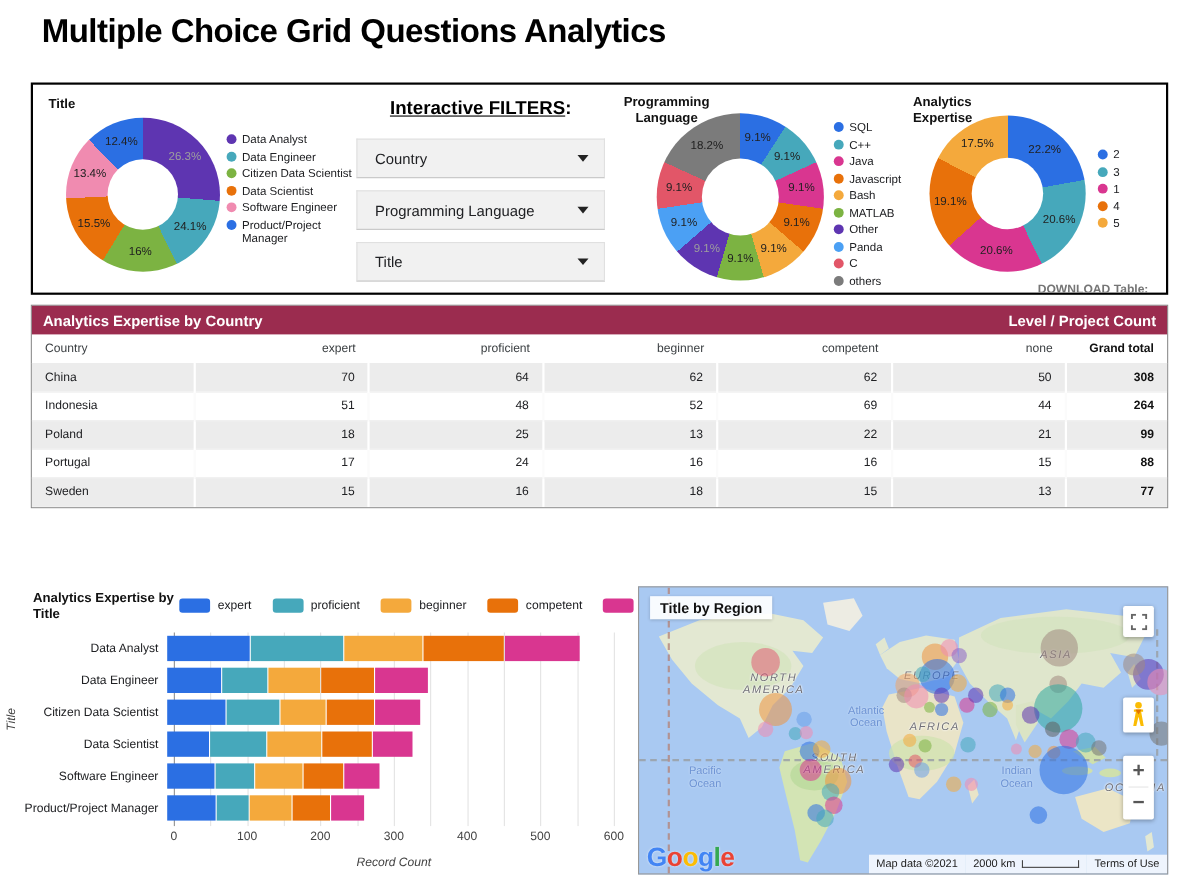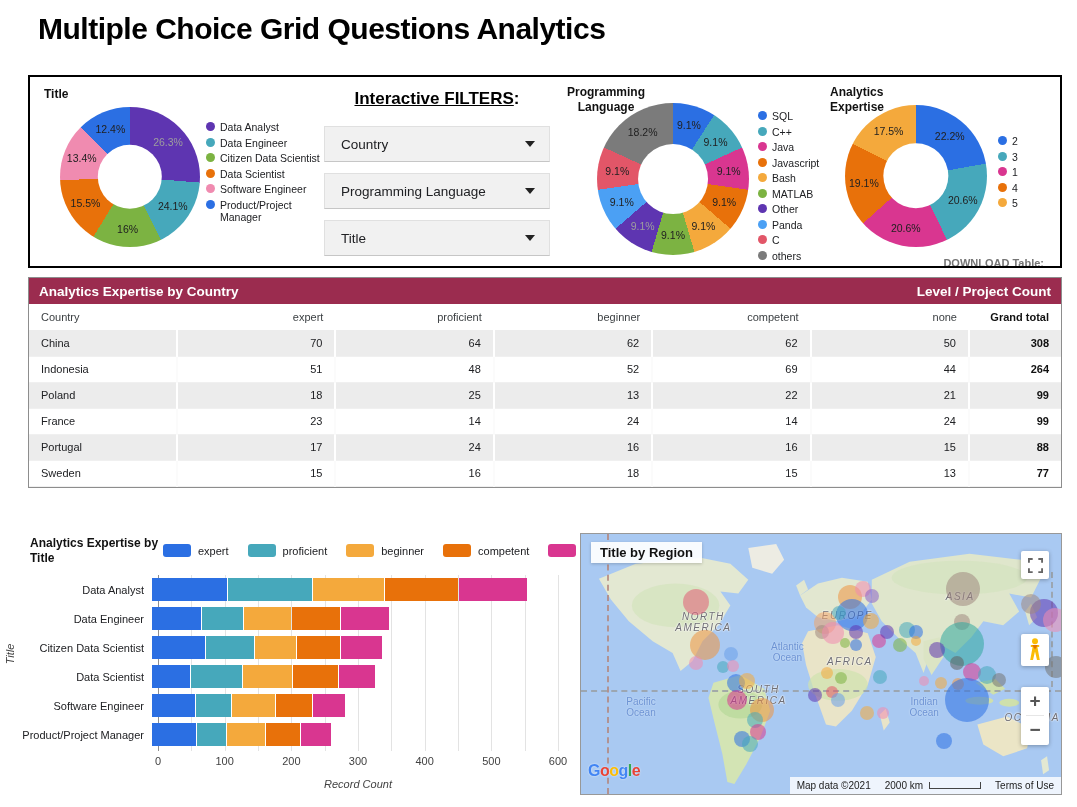--- a/index.html
+++ b/index.html
@@ -80,21 +80,21 @@
   .map-label.continent { color: #6f6e75; font-size: 10px; font-style: italic; letter-spacing: 1.5px; text-shadow: 0 0 2px #fff, 0 0 2px #fff; }
   .map-label.ocean { color: #6d93d4; font-size: 10px; text-shadow: 0 0 2px rgba(255,255,255,.6); }
   .bubble { position: absolute; border-radius: 50%; opacity: .55; }
   .map-title { position: absolute; left: 10px; top: 8px; background: rgba(255,255,255,.92); padding: 3px 9px; font-size: 13px; font-weight: bold; color: #111; box-shadow: 0 1px 3px rgba(0,0,0,.2); }
   .ctrl { position: absolute; right: 12px; background: #fff; border-radius: 2px; box-shadow: 0 1px 4px rgba(0,0,0,.3); display: flex; align-items: center; justify-content: center; cursor: pointer; }
   .ctrl.fs { top: 17px; width: 28px; height: 28px; }
   .ctrl.peg { top: 100px; width: 28px; height: 32px; }
   .zoomctl { position: absolute; right: 12px; top: 153px; width: 28px; height: 58px; background: #fff; border-radius: 2px; box-shadow: 0 1px 4px rgba(0,0,0,.3); display: flex; flex-direction: column; align-items: center; }
   .zbtn { width: 100%; height: 28px; display: flex; align-items: center; justify-content: center; font-size: 19px; font-weight: bold; color: #565656; cursor: pointer; }
   .zdiv { width: 18px; height: 1px; background: #e6e6e6; }
-  .glogo { position: absolute; left: 7px; bottom: 14px; font-size: 16px; font-weight: bold; letter-spacing: -0.5px; text-shadow: 0 0 2px rgba(255,255,255,.8); cursor: pointer; text-align: center; }
+  .glogo { position: absolute; left: 7px; bottom: 0; font-size: 24px; font-weight: bold; letter-spacing: -0.5px; text-shadow: 0 0 2px rgba(255,255,255,.8); cursor: pointer; text-align: center; }
   .attr { position: absolute; right: 0; bottom: 0; display: flex; align-items: stretch; font-size: 10px; color: #222; }
   .attr > span { background: rgba(255,255,255,.8); padding: 3px 7px; display: flex; align-items: center; }
   .sbar { display: inline-block; width: 52px; height: 7px; border-left: 1.5px solid #444; border-right: 1.5px solid #444; border-bottom: 1.5px solid #444; margin-left: 6px; }
 </style>
 </head>
 <body>
 
 <div class="page">
 
   <h1 class="page-title">Multiple Choice Grid Questions Analytics</h1>
@@ -281,29 +281,20 @@
             <td>44</td>
             <td class="c-gt">264</td>
           </tr>
           <tr>
             <td class="c-left">Poland</td>
             <td>18</td>
             <td>25</td>
             <td>13</td>
             <td>22</td>
             <td>21</td>
-            <td class="c-gt">99</td>
-          </tr>
-          <tr>
-            <td class="c-left">France</td>
-            <td>23</td>
-            <td>14</td>
-            <td>24</td>
-            <td>14</td>
-            <td>24</td>
             <td class="c-gt">99</td>
           </tr>
           <tr>
             <td class="c-left">Portugal</td>
             <td>17</td>
             <td>24</td>
             <td>16</td>
             <td>16</td>
             <td>15</td>
             <td class="c-gt">88</td>

